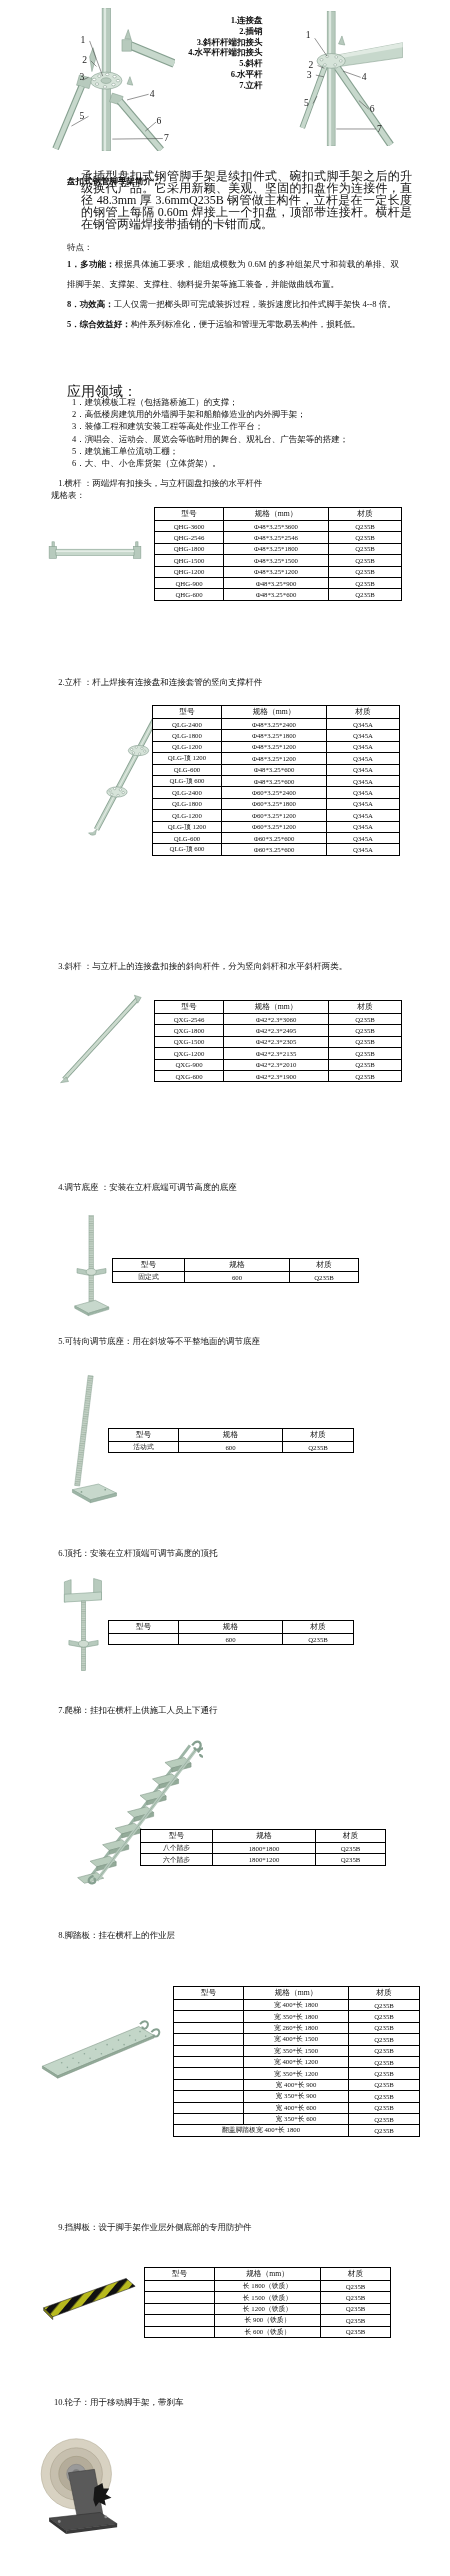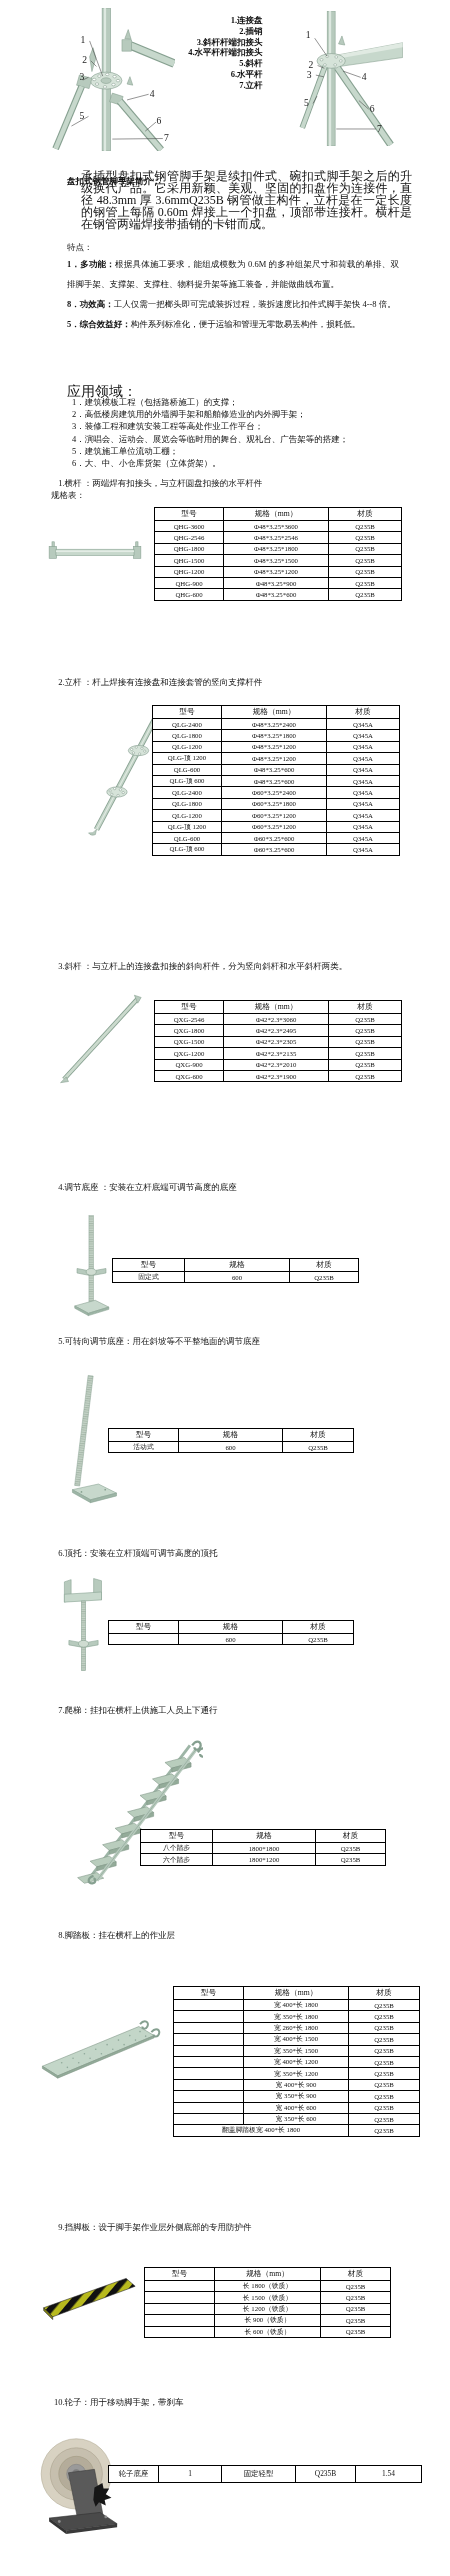--- a/index.html
+++ b/index.html
@@ -769,22 +769,15 @@
 </div>
 <table class="spec wheel" style="left:108px; top:2465px; width:313px">
   <colgroup>
       <col style="width:50px">
       <col style="width:63px">
       <col style="width:74px">
       <col style="width:60px">
       <col style="width:66px">
     </colgroup>
 <tbody>
-      <tr>
-        <td>轮子底座</td>
-        <td>1</td>
-        <td>固定轻型</td>
-        <td>Q235B</td>
-        <td>1.54</td>
-      </tr>
     </tbody>
   </table>
 
 
 </body></html>

